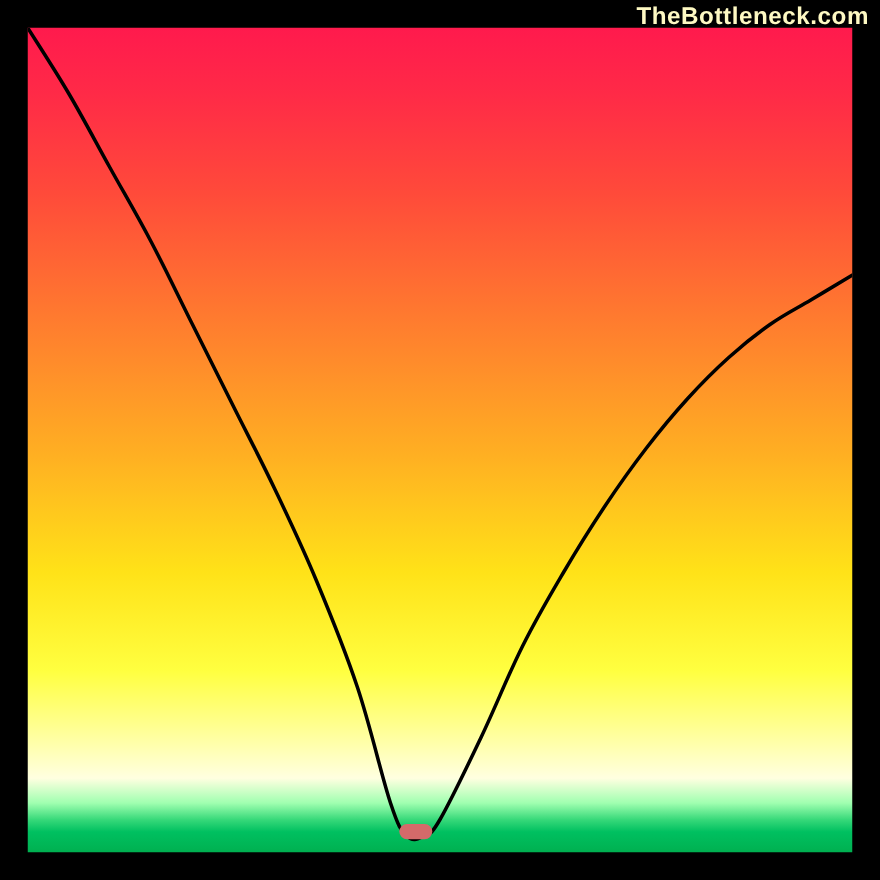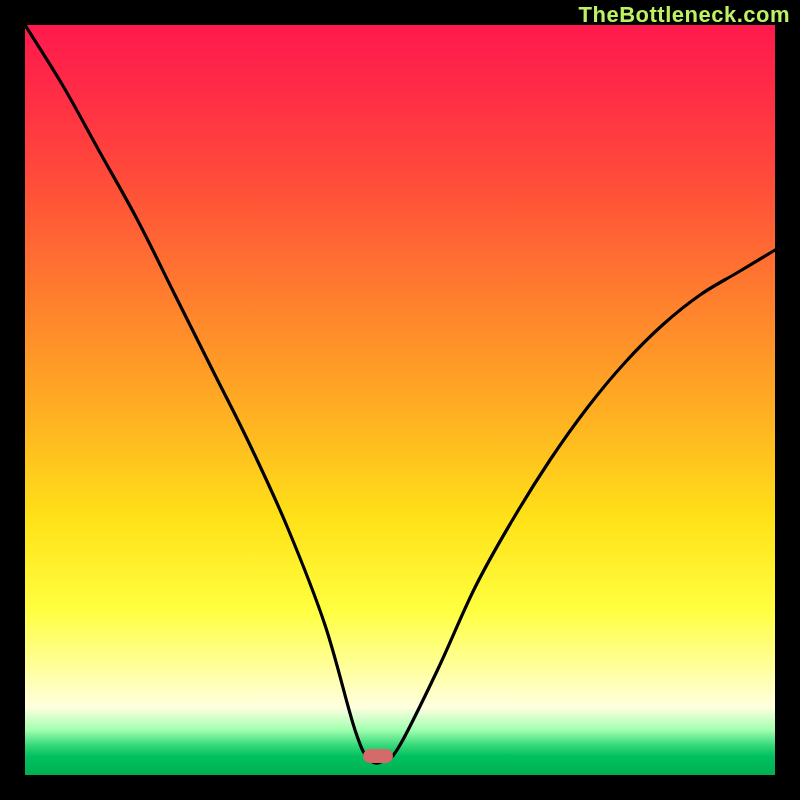--- a/index.html
+++ b/index.html
@@ -13,21 +13,21 @@
   }
   .plot-wrap {
     position: relative;
     width: 800px;
     height: 800px;
   }
   .watermark {
     position: absolute;
     top: 2px;
     right: 10px;
-    color: #bef264;
+    color: #fef9c3;
     font-size: 22px;
     font-weight: bold;
     letter-spacing: 0.5px;
     z-index: 20;
     pointer-events: none;
   }
   .plot-area {
     position: absolute;
     left: 25px;
     top: 25px;

